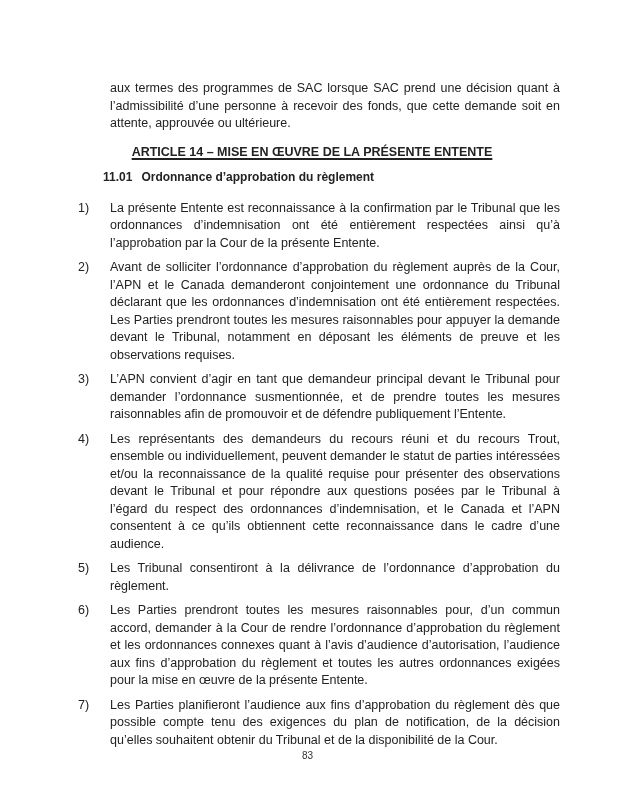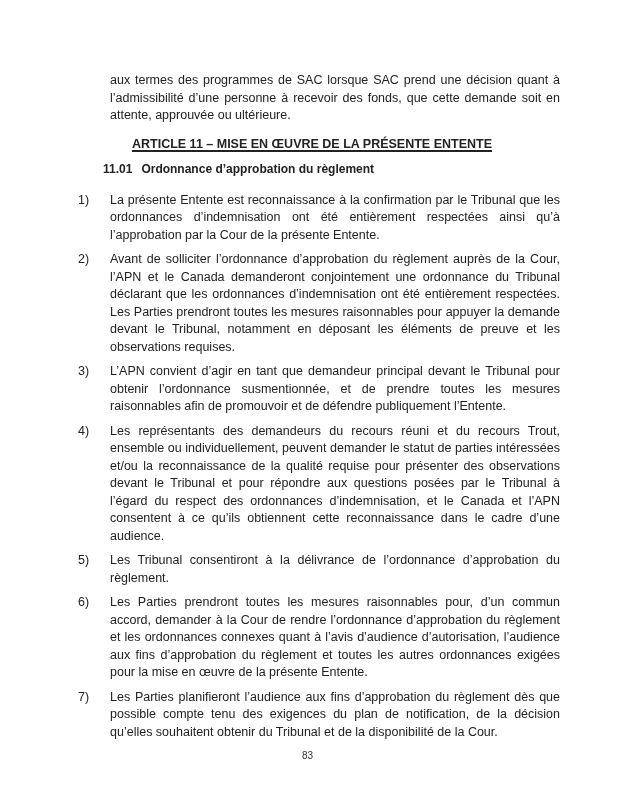--- a/index.html
+++ b/index.html
@@ -9,21 +9,21 @@
     height: 807px;
     background: #ffffff;
     overflow: hidden;
     font-family: "Liberation Sans", sans-serif;
     font-size: 12.5px;
     line-height: 17.5px;
     color: #222222;
   }
   .content {
     position: absolute;
-    top: 72px;
+    top: 80px;
     left: 78px;
     width: 482px;
   }
   .intro-paragraph {
     margin: 0 0 11px 32px;
     text-align: justify;
   }
   .article-heading {
     position: relative;
     left: -7px;
@@ -62,39 +62,39 @@
   }
 </style>
 </head>
 <body>
 
 <div class="page">
   <div class="content">
 
     <p class="intro-paragraph">aux termes des programmes de SAC lorsque SAC prend une décision quant à l’admissibilité d’une personne à recevoir des fonds, que cette demande soit en attente, approuvée ou ultérieure.</p>
 
-    <h1 class="article-heading" style="font-size:12.5px;">ARTICLE 11 – MISE EN ŒUVRE DE LA PRÉSENTE ENTENTE</h1>
+    <h1 class="article-heading" style="font-size:12.5px;">ARTICLE 14 – MISE EN ŒUVRE DE LA PRÉSENTE ENTENTE</h1>
 
     <h2 class="section-heading" style="font-size:12px; font-weight:bold;">
       <span class="section-number">11.01</span><span>Ordonnance d’approbation du règlement</span>
     </h2>
 
     <div class="clause">
       <span class="marker">1)</span>
       <span class="text">La présente Entente est reconnaissance à la confirmation par le Tribunal que les ordonnances d’indemnisation ont été entièrement respectées ainsi qu’à l’approbation par la Cour de la présente Entente.</span>
     </div>
 
     <div class="clause">
       <span class="marker">2)</span>
       <span class="text">Avant de solliciter l’ordonnance d’approbation du règlement auprès de la Cour, l’APN et le Canada demanderont conjointement une ordonnance du Tribunal déclarant que les ordonnances d’indemnisation ont été entièrement respectées. Les Parties prendront toutes les mesures raisonnables pour appuyer la demande devant le Tribunal, notamment en déposant les éléments de preuve et les observations requises.</span>
     </div>
 
     <div class="clause">
       <span class="marker">3)</span>
-      <span class="text">L’APN convient d’agir en tant que demandeur principal devant le Tribunal pour obtenir l’ordonnance susmentionnée, et de prendre toutes les mesures raisonnables afin de promouvoir et de défendre publiquement l’Entente.</span>
+      <span class="text">L’APN convient d’agir en tant que demandeur principal devant le Tribunal pour demander l’ordonnance susmentionnée, et de prendre toutes les mesures raisonnables afin de promouvoir et de défendre publiquement l’Entente.</span>
     </div>
 
     <div class="clause">
       <span class="marker">4)</span>
       <span class="text">Les représentants des demandeurs du recours réuni et du recours Trout, ensemble ou individuellement, peuvent demander le statut de parties intéressées et/ou la reconnaissance de la qualité requise pour présenter des observations devant le Tribunal et pour répondre aux questions posées par le Tribunal à l’égard du respect des ordonnances d’indemnisation, et le Canada et l’APN consentent à ce qu’ils obtiennent cette reconnaissance dans le cadre d’une audience.</span>
     </div>
 
     <div class="clause">
       <span class="marker">5)</span>
       <span class="text">Les Tribunal consentiront à la délivrance de l’ordonnance d’approbation du règlement.</span>

